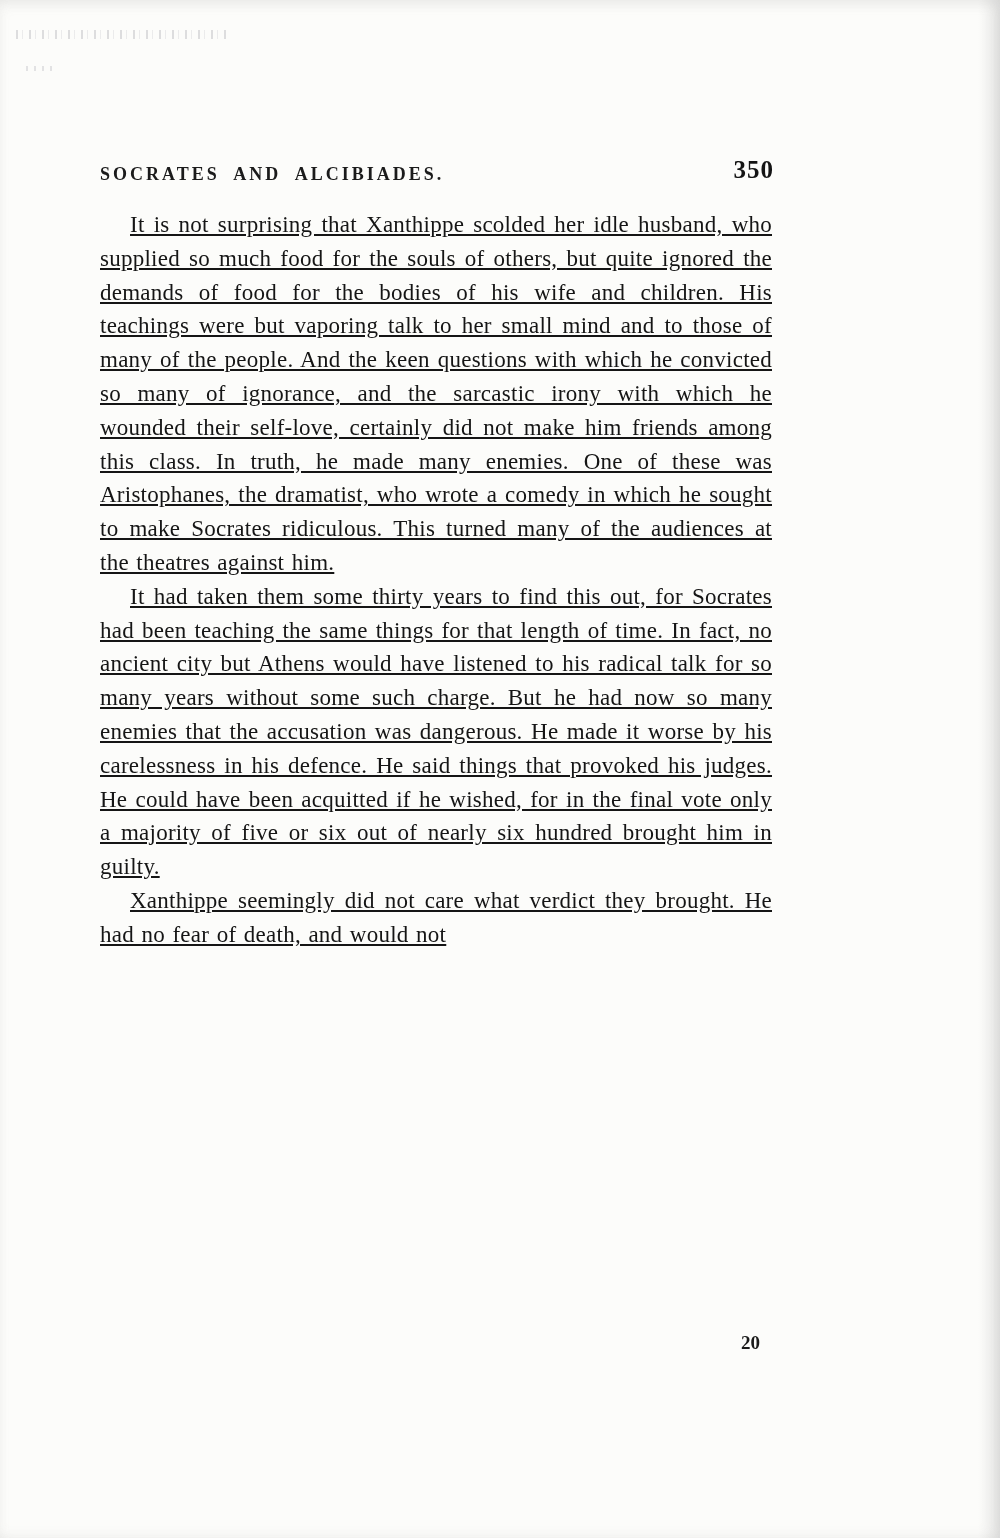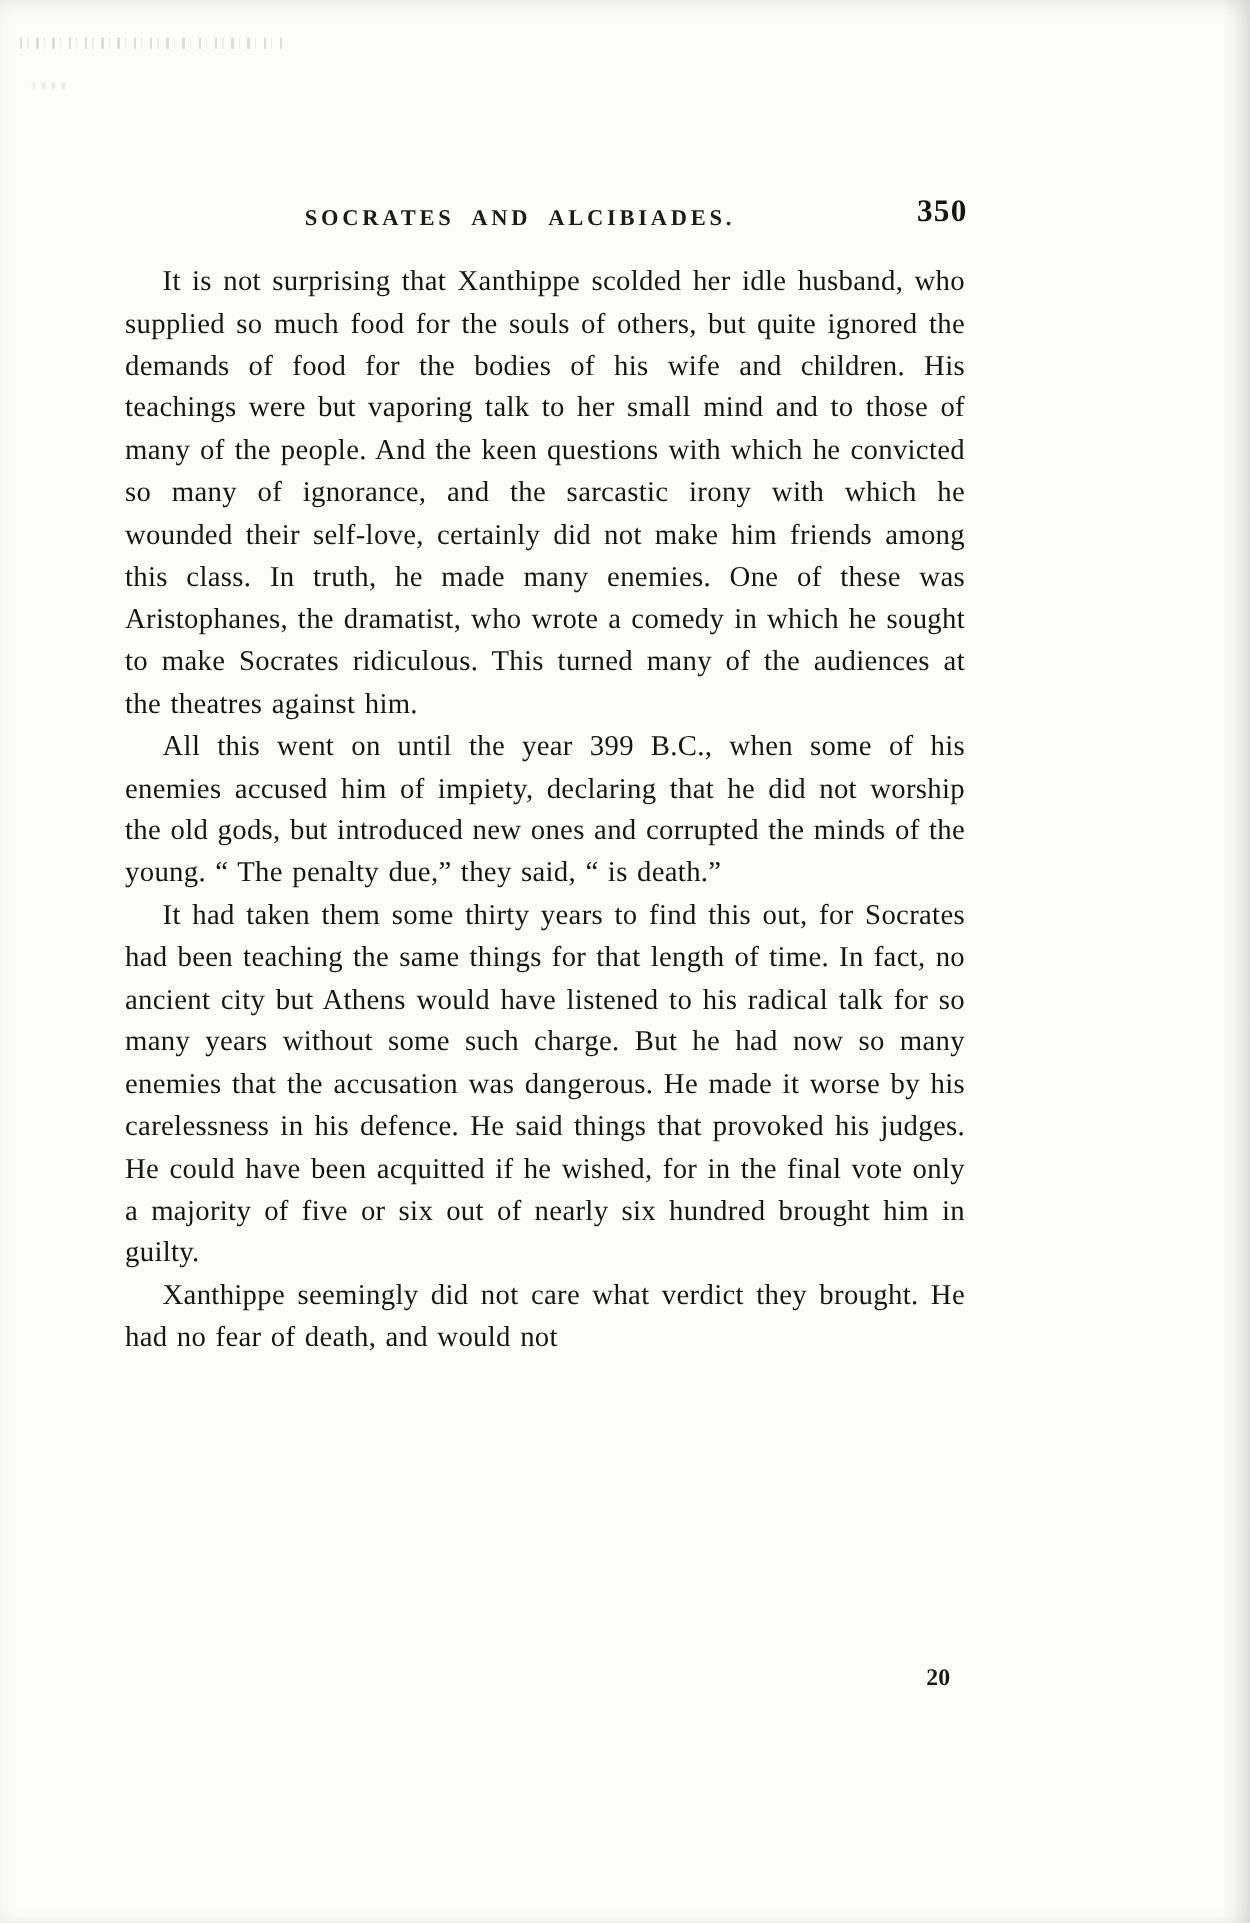--- a/index.html
+++ b/index.html
@@ -59,21 +59,20 @@
     top: 160px;
     left: 100px;
     width: 672px;
     height: 32px;
   }
   .running-title {
     position: absolute;
     left: 0;
     right: 40px;
     top: 4px;
-    text-align: center;
     font-size: 18px;
     font-weight: bold;
     letter-spacing: 3px;
     word-spacing: 7px;
     color: #1b1b1b;
   }
   .page-number {
     position: absolute;
     right: -2px;
     top: -4px;
@@ -90,20 +89,21 @@
     font-size: 23px;
     line-height: 33.8px;
     text-align: justify;
     letter-spacing: 0.25px;
     word-spacing: 1.5px;
     color: #151515;
   }
   .text-block p {
     margin: 0;
     text-indent: 30px;
+    text-decoration: underline;
   }
   .signature {
     position: absolute;
     top: 1332px;
     left: 100px;
     width: 660px;
     text-align: right;
     font-size: 19px;
     font-weight: bold;
     color: #1a1a1a;
@@ -118,20 +118,19 @@
   <div class="scan-noise-2"></div>
   <div class="edge-shade"></div>
 
   <header class="page-header">
     <span class="running-title">SOCRATES AND ALCIBIADES.</span>
     <span class="page-number">350</span>
   </header>
 
   <main class="text-block">
     <p>It is not surprising that Xanthippe scolded her idle husband, who supplied so much food for the souls of others, but quite ignored the demands of food for the bodies of his wife and children. His teachings were but vaporing talk to her small mind and to those of many of the people. And the keen questions with which he convicted so many of ignorance, and the sarcastic irony with which he wounded their self-love, certainly did not make him friends among this class. In truth, he made many enemies. One of these was Aristophanes, the dramatist, who wrote a comedy in which he sought to make Socrates ridiculous. This turned many of the audiences at the theatres against him.</p>
-    <p>All this went on until the year 399 B.C., when some of his enemies accused him of impiety, declaring that he did not worship the old gods, but introduced new ones and corrupted the minds of the young. “ The penalty due,” they said, “ is death.”</p>
     <p>It had taken them some thirty years to find this out, for Socrates had been teaching the same things for that length of time. In fact, no ancient city but Athens would have listened to his radical talk for so many years without some such charge. But he had now so many enemies that the accusation was dangerous. He made it worse by his carelessness in his defence. He said things that provoked his judges. He could have been acquitted if he wished, for in the final vote only a majority of five or six out of nearly six hundred brought him in guilty.</p>
     <p>Xanthippe seemingly did not care what verdict they brought. He had no fear of death, and would not</p>
   </main>
 
   <div class="signature">20</div>
 
 </div>
 
 </body></html>

